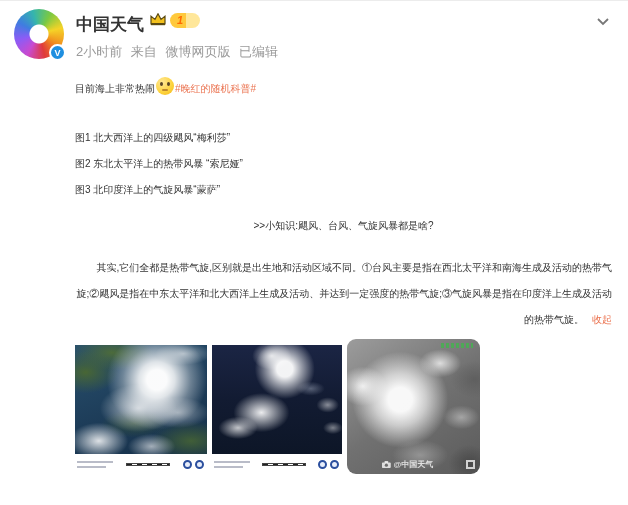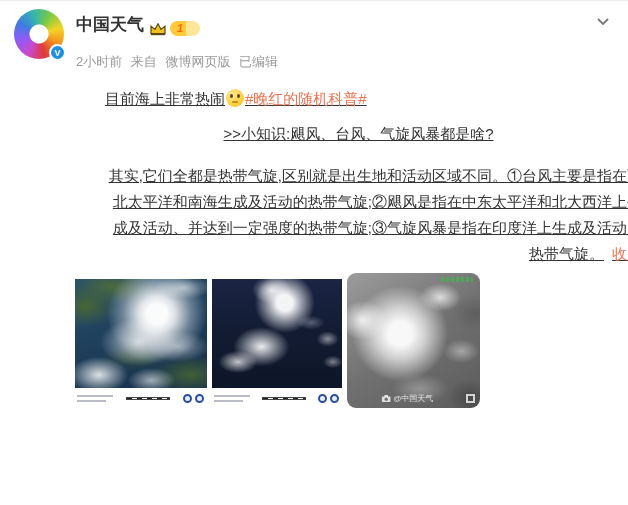--- a/index.html
+++ b/index.html
@@ -15,54 +15,54 @@
     background:
       radial-gradient(circle at 50% 50%, #fff 0 9px, rgba(255,255,255,0) 10px),
       conic-gradient(from 210deg, #c94ad0, #8b5cf6, #3f7de0, #35b5ad, #7ac943, #f5d327, #f08c1e, #e03a3a, #c94ad0);
   }
   .v-badge {
     position:absolute; right:-2px; bottom:-2px; width:17px; height:17px; border-radius:50%;
     background:#1f8fe0; border:2px solid #fff; color:#fff; font-size:9px; font-weight:bold;
     display:flex; align-items:center; justify-content:center;
   }
   .header-text { margin-left:12px; padding-top:4px; flex:1; }
-  .name-row { display:flex; align-items:flex-end; gap:4px; }
+  .name-row { display:flex; align-items:flex-start; gap:4px; }
   .username { font-size:17px; font-weight:700; color:#333; cursor:pointer; }
   .crown-icon { display:inline-flex; margin-left:2px; }
   .level-pill {
     height:15px; min-width:30px; border-radius:8px; padding:0 7px 0 7px;
     background:linear-gradient(90deg,#ffc93c 0 55%, #ffe79a 55% 100%);
     display:flex; align-items:center;
   }
   .level-pill b { color:#ff6a00; font-style:italic; font-weight:700; font-size:11px; line-height:1; }
-  .meta { margin-top:17px; font-size:13px; color:#9a9a9a; }
+  .meta { margin-top:7px; font-size:13px; color:#9a9a9a; }
   .meta span { margin-right:5px; }
   .chevron { position:absolute; top:9px; right:13px; width:24px; height:22px; cursor:pointer;
              display:flex; align-items:center; justify-content:center; }
 
   
-  .content { margin:0 16px 0 105px; color:#333; font-size:15px;text-decoration:underline; }
+  .content { margin:0 16px 0 75px; color:#333; font-size:10px; }
   .intro { margin-top:16px; line-height:24px; }
   .hashtag { color:#eb7350; text-decoration:none; cursor:pointer; }
   .emoji {
     display:inline-block; width:18px; height:18px; border-radius:50%;
     background:radial-gradient(circle at 35% 30%, #ffe897, #fdd23a 60%, #f0b31b);
     position:relative; vertical-align:-3px; margin:0 1px;
   }
   .emoji::before { content:""; position:absolute; width:3px; height:4px; border-radius:50%;
     background:#5b4627; left:4px; top:5px; box-shadow:7px 0 0 #5b4627; }
   .emoji::after { content:""; position:absolute; width:6px; height:2px; border-radius:2px;
     background:#c08a2d; left:6px; bottom:4px; }
   .captions { margin-top:24px; line-height:26px; }
   .question { margin-top:10px; line-height:26px;text-align:center; }
   .body-text { margin-top:16px; line-height:26px; width:537px;text-align:right; }
   .collapse-link { color:#eb7350; text-decoration:none; margin-left:8px; cursor:pointer; }
 
   
-  .images { display:flex; margin-left:75px; margin-top:12px; gap:5px; align-items:flex-start; }
+  .images { display:flex; margin-left:75px; margin-top:12px; gap:5px; align-items:flex-start;font-weight:bold; }
   .sat-card { width:132px; cursor:pointer; }
   .photo { width:100%; height:109px; }
   .photo1 {
     background:
       radial-gradient(circle at 62% 32%, rgba(255,255,255,.98) 10px, rgba(255,255,255,.85) 18px, rgba(255,255,255,.35) 34px, rgba(255,255,255,0) 50px),
       radial-gradient(ellipse 55px 34px at 48% 58%, rgba(255,255,255,.72), rgba(255,255,255,0) 70%),
       radial-gradient(ellipse 45px 22px at 78% 62%, rgba(255,255,255,.5), rgba(255,255,255,0) 70%),
       radial-gradient(ellipse 42px 26px at 18% 88%, rgba(255,255,255,.85), rgba(255,255,255,0) 70%),
       radial-gradient(ellipse 34px 18px at 58% 93%, rgba(255,255,255,.6), rgba(255,255,255,0) 70%),
       radial-gradient(ellipse 40px 16px at 82% 8%, rgba(255,255,255,.55), rgba(255,255,255,0) 70%),
@@ -144,20 +144,25 @@
     <div class="chevron">
       <svg width="20" height="20" viewBox="0 0 20 20">
         <polyline points="5,8 10,13 15,8" fill="none" stroke="#777" stroke-width="1.8"></polyline>
       </svg>
     </div>
   </div>
 
   <div class="content">
     <p class="intro"><span>目前海上非常热闹</span><span class="emoji"></span><a class="hashtag">#晚红的随机科普#</a></p>
 
+    <div class="captions">
+      <div>图1 北大西洋上的四级飓风“梅利莎”</div>
+      <div>图2 东北太平洋上的热带风暴 “索尼娅”</div>
+      <div>图3 北印度洋上的气旋风暴“蒙萨”</div>
+    </div>
 
     <p class="question">&gt;&gt;小知识:飓风、台风、气旋风暴都是啥?</p>
 
     <p class="body-text"><span>其实,它们全都是热带气旋,区别就是出生地和活动区域不同。①台风主要是指在西北太平洋和南海生成及活动的热带气旋;②飓风是指在中东太平洋和北大西洋上生成及活动、并达到一定强度的热带气旋;③气旋风暴是指在印度洋上生成及活动的热带气旋。</span><a class="collapse-link">收起</a></p>
   </div>
 
   <div class="images">
 
     <div class="sat-card">
       <div class="photo photo1"></div>

